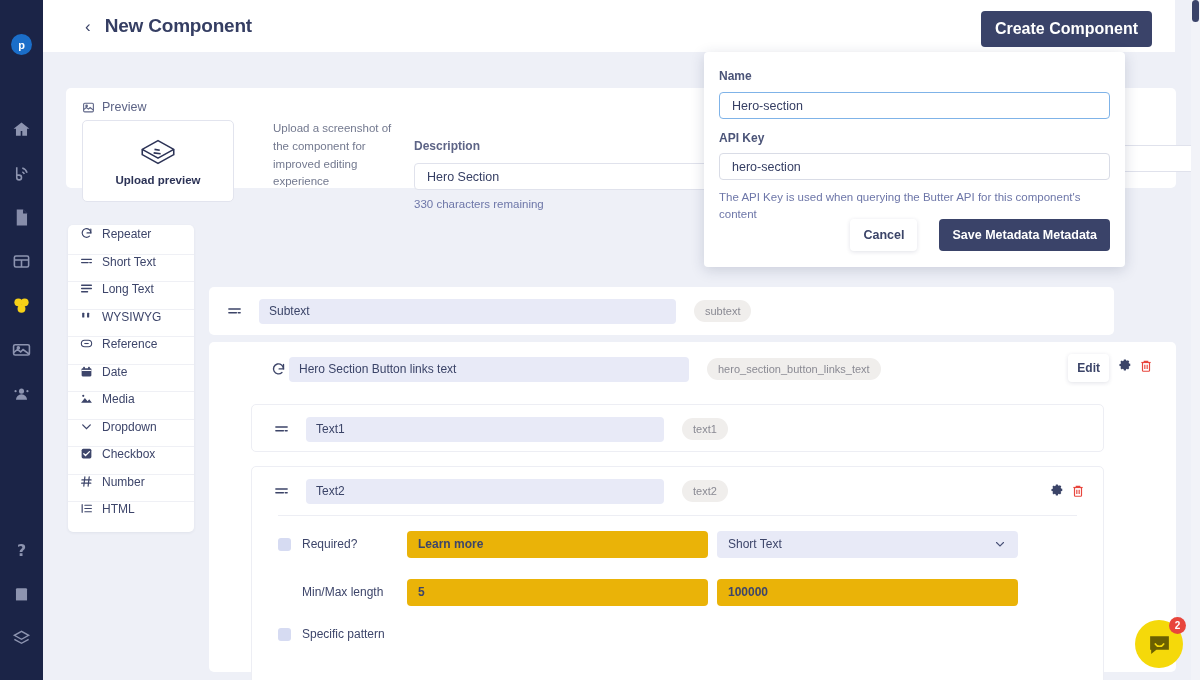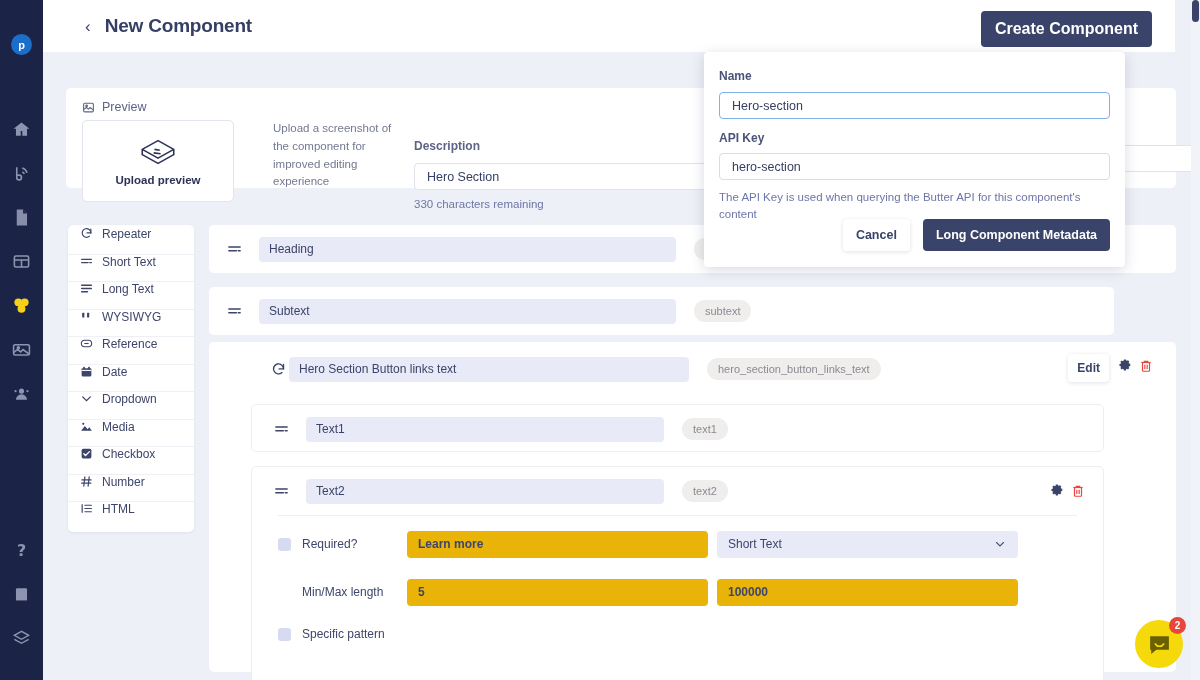--- a/index.html
+++ b/index.html
@@ -204,21 +204,21 @@
   }
   .m-label { font-size: 12px; font-weight: bold; color: #4b5478; }
   .m-input {
     margin-top: 8px; width: 391px; height: 27px;
     border: 1px solid #d9dce6; border-radius: 4px; background: #fff;
     font-size: 12.5px; color: #353e63; padding: 0 12px;
     font-family: inherit; outline: none;
   }
   .m-input.focused { border: 1.5px solid #7fb3e8; }
   .m-help { margin-top: 9px; font-size: 11.5px; line-height: 1.45; color: #6d76a8; width: 375px; }
-  .m-actions { position: absolute; right: 15px; bottom: 16px; display: flex; align-items: center; gap: 13px; }
+  .m-actions { position: absolute; right: 15px; bottom: 16px; display: flex; align-items: center; gap: 22px; }
   .m-cancel {
     background: #fff; border: none; border-radius: 4px;
     box-shadow: 0 1px 4px rgba(40,50,90,.14);
     font-size: 12.5px; font-weight: bold; color: #3b4468;
     padding: 9px 13px; cursor: pointer; font-family: inherit;
   }
   .m-save {
     background: #3a4369; color: #fff; border: none; border-radius: 4px;
     font-size: 12.5px; font-weight: bold;
     padding: 9px 13px; cursor: pointer; font-family: inherit;
@@ -409,37 +409,37 @@
               <rect x="3" y="6" width="18" height="15" rx="2"></rect>
               <rect x="6" y="3" width="3" height="5" rx="1"></rect>
               <rect x="15" y="3" width="3" height="5" rx="1"></rect>
               <rect x="3" y="9" width="18" height="2" fill="#fff"></rect>
             </svg>
         </span>
         <span>Date</span>
       </div>
       <div class="palette-item">
         <span>
-          <svg viewBox="0 0 24 24" fill="none" stroke="currentColor" stroke-width="2.4" stroke-linecap="round">
-              <path d="M5 9l7 7 7-7"></path>
-            </svg>
-        </span>
-        <span>Dropdown</span>
-      </div>
-      <div class="palette-item">
-        <span>
           <svg viewBox="0 0 24 24" fill="currentColor">
               <circle cx="6" cy="7" r="2"></circle>
               <path d="M2 20l7-9 5 6 3-3.5 5 6.5z"></path>
             </svg>
         </span>
         <span>Media</span>
       </div>
       <div class="palette-item">
         <span>
+          <svg viewBox="0 0 24 24" fill="none" stroke="currentColor" stroke-width="2.4" stroke-linecap="round">
+              <path d="M5 9l7 7 7-7"></path>
+            </svg>
+        </span>
+        <span>Dropdown</span>
+      </div>
+      <div class="palette-item">
+        <span>
           <svg viewBox="0 0 24 24" fill="currentColor">
               <rect x="3" y="3" width="18" height="18" rx="3"></rect>
               <path d="M7 12.5l3.2 3.2L17.5 8.5" stroke="#fff" stroke-width="2.4" fill="none" stroke-linecap="round"></path>
             </svg>
         </span>
         <span>Checkbox</span>
       </div>
       <div class="palette-item">
         <span>
           <svg viewBox="0 0 24 24" stroke="currentColor" stroke-width="2.2" stroke-linecap="round">
@@ -451,31 +451,20 @@
       <div class="palette-item">
         <span>
           <svg viewBox="0 0 24 24" stroke="currentColor" stroke-width="2.2" stroke-linecap="round">
               <path d="M4 5v14M9 6h12M9 12h12M9 18h12"></path>
             </svg>
         </span>
         <span>HTML</span>
       </div>
     </aside>
 
-    <section class="field-card" style="top:173px;width:967px;height:48px">
-      <div class="row-flex">
-        <span class="drag-ic">
-          <svg viewBox="0 0 24 24" stroke="currentColor" stroke-width="2.4" stroke-linecap="round">
-              <path d="M3 8h18M3 14h12M18 14h3"></path>
-            </svg>
-        </span>
-        <input class="name-input" style="width: 417px;" value="Heading">
-        <span class="key-chip">heading</span>
-      </div>
-    </section>
 
     <section class="field-card" style="top:235px;width:905px;height:48px">
       <div class="row-flex">
         <span class="drag-ic">
           <svg viewBox="0 0 24 24" stroke="currentColor" stroke-width="2.4" stroke-linecap="round">
               <path d="M3 8h18M3 14h12M18 14h3"></path>
             </svg>
         </span>
         <input class="name-input" style="width: 417px;" value="Subtext">
         <span class="key-chip">subtext</span>
@@ -575,21 +564,21 @@
   </div>
 
   <div class="modal">
     <label class="m-label">Name</label>
     <input class="m-input focused" value="Hero-section" style="">
     <label class="m-label" style="display:block;margin-top:12px">API Key</label>
     <input class="m-input" value="hero-section" style="">
     <p class="m-help">The API Key is used when querying the Butter API for this component's content</p>
     <div class="m-actions">
       <button class="m-cancel">Cancel</button>
-      <button class="m-save">Long Component Metadata</button>
+      <button class="m-save">Save Metadata Metadata</button>
     </div>
   </div>
 
   <div class="scroll-track">
     <div class="scroll-thumb"></div>
   </div>
 
   <div class="chat">
     <span>
       <svg viewBox="0 0 24 24" fill="currentColor">

